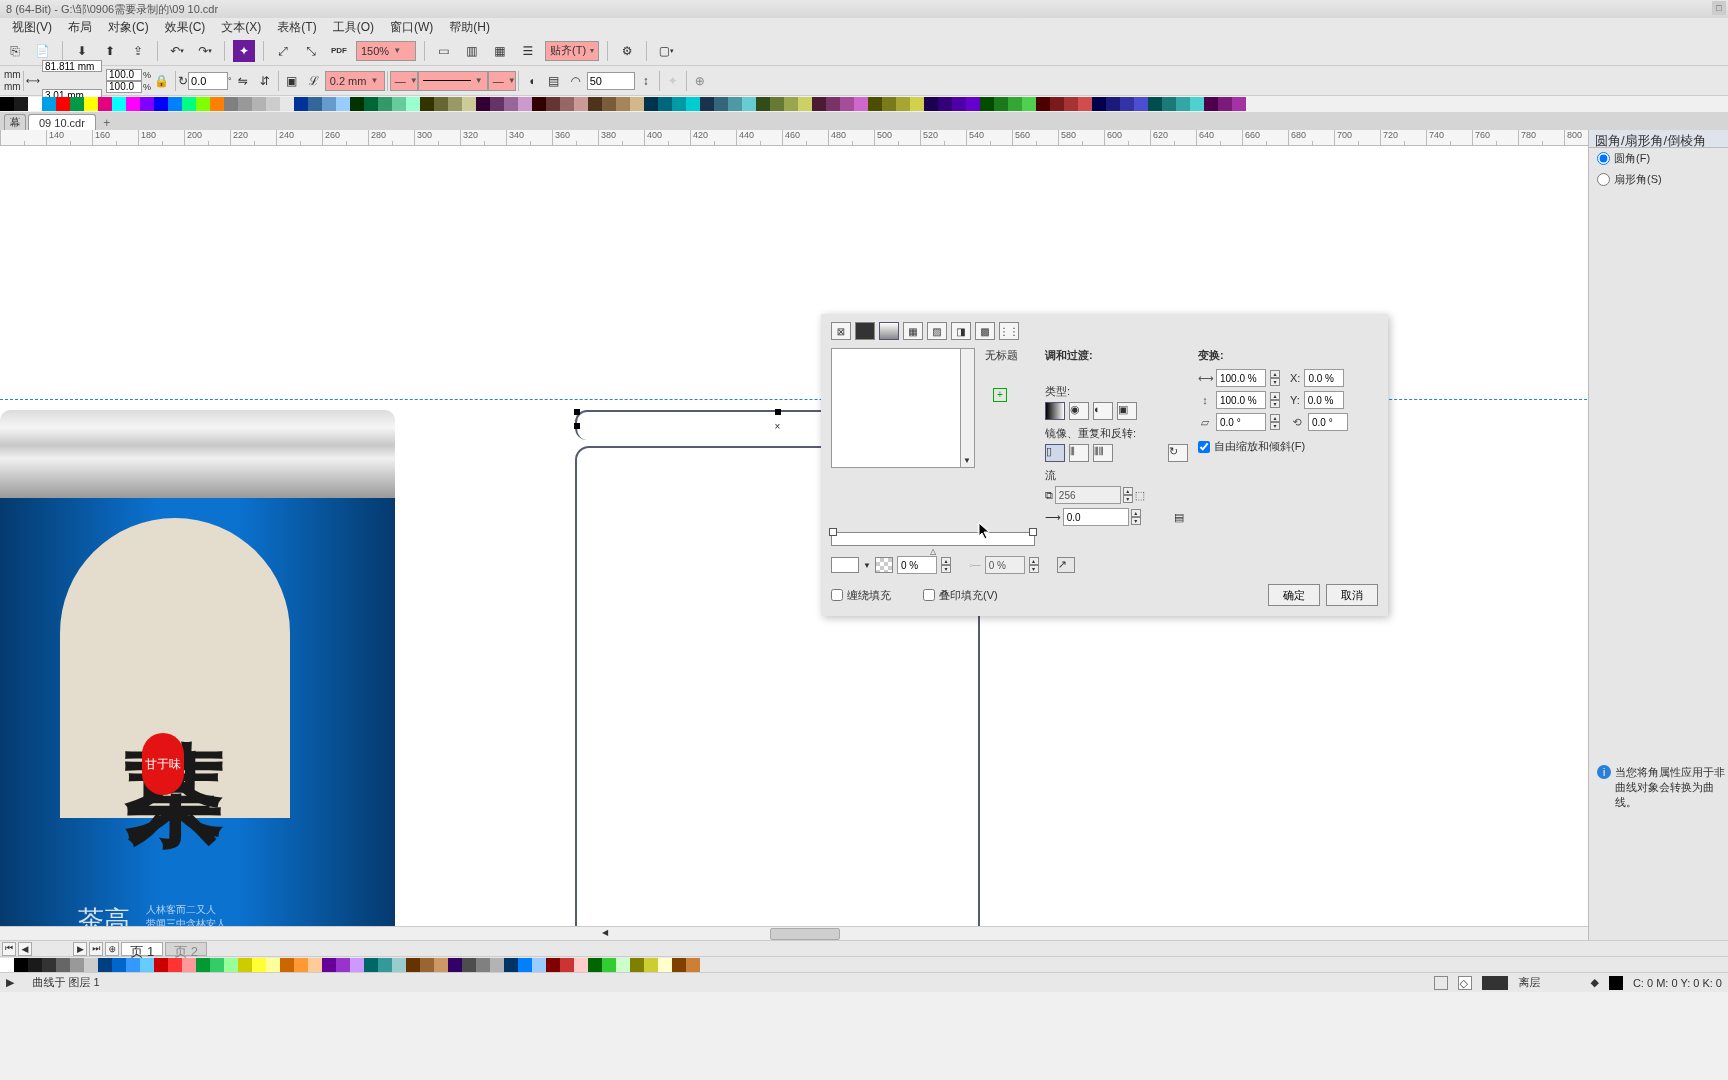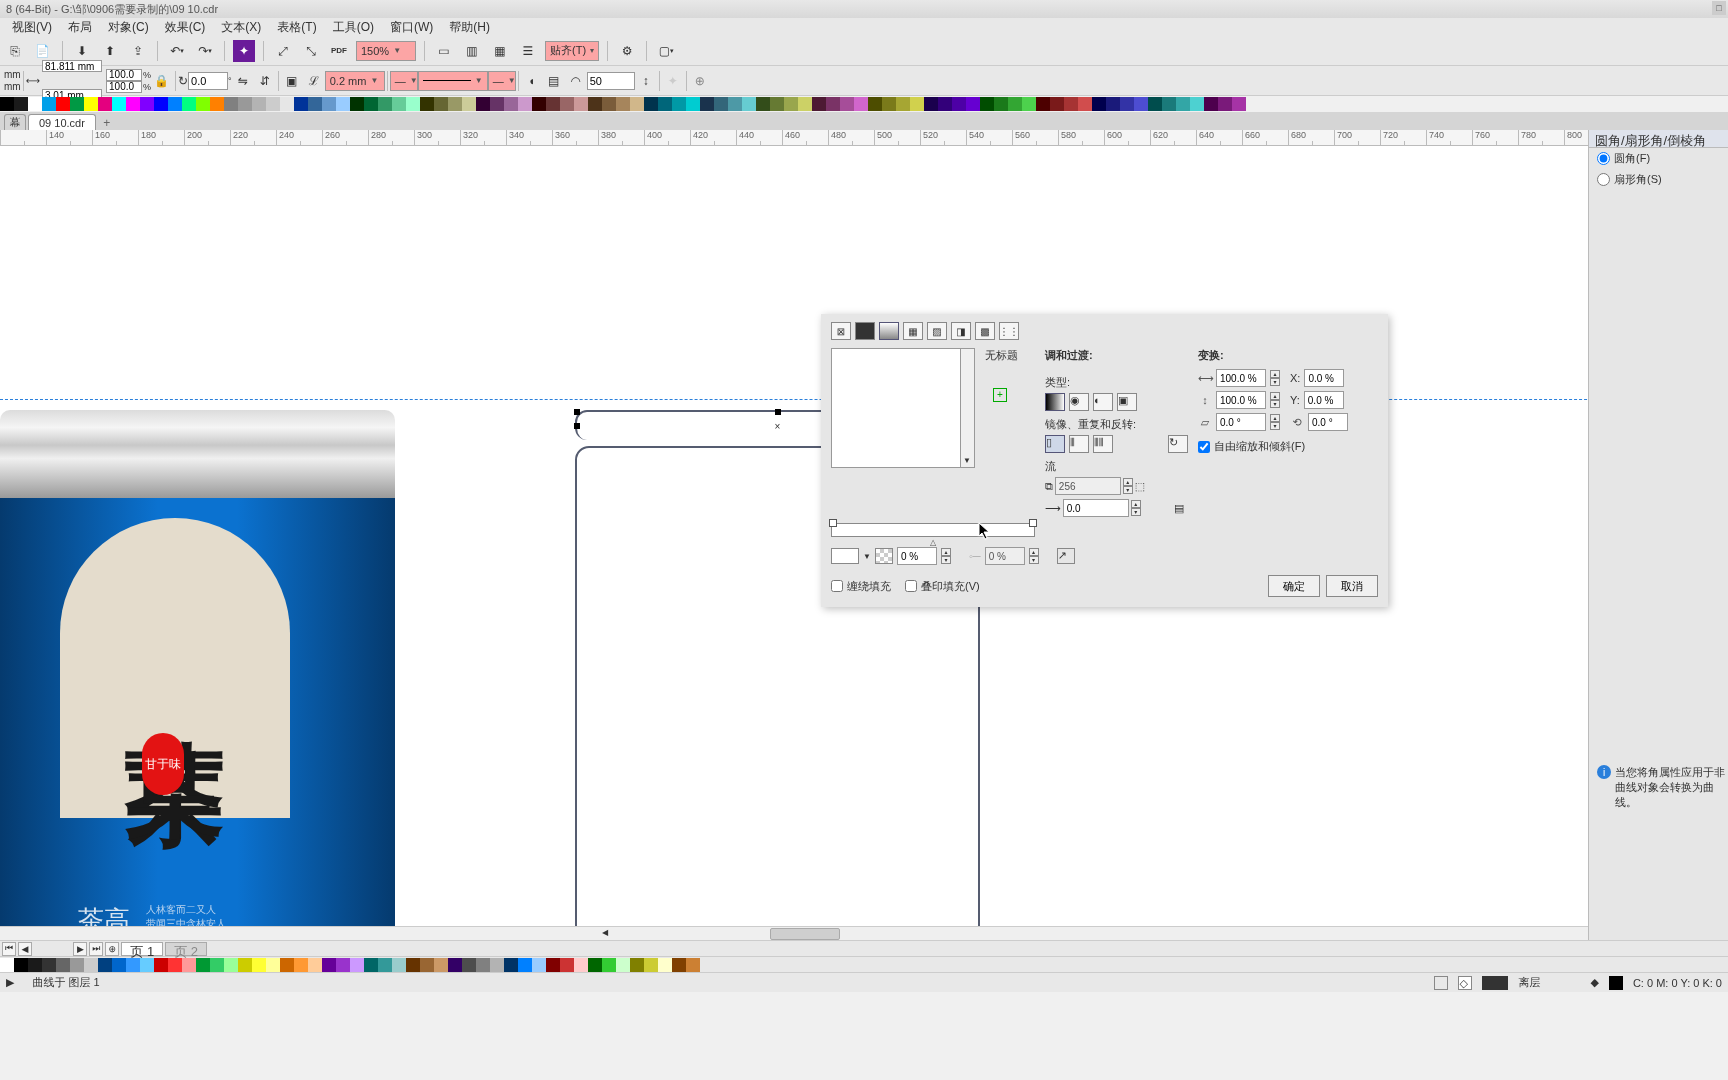--- a/index.html
+++ b/index.html
@@ -58,21 +58,21 @@
   .fill-types .ft { width:20px; height:18px; border:1px solid #888; background:#f5f5f5; display:flex; align-items:center; justify-content:center; font-size:10px;}
   .fill-types .ft.sel{ background:#cfd8e8; border-color:#557;}
   .dlg-row { display:flex; gap:10px; }
   .preview-box { width:130px; height:120px; border:1px solid #999; background:#fff; position:relative;}
   .preview-side { width:14px; height:120px; background:#f0f0f0; border:1px solid #999; border-left:none; position:relative;}
   .preview-side .arrow{position:absolute;bottom:2px;left:2px;font-size:8px;}
   .libbox { width:50px; height:120px; position:relative;}
   .libbox .hdr{font-size:11px; color:#333;}
   .libbox .addicon{ position:absolute; left:8px; top:40px; width:14px; height:14px; border:1px solid #0a0; color:#0a0; font-size:10px; text-align:center;}
   .col3 { flex:1; }
-  .col3 h4{ font-size:11px; font-weight:bold; margin-bottom:12px;}
+  .col3 h4{ font-size:11px; font-weight:bold; margin-bottom:21px;}
   .col3 .lbl{ font-size:11px; margin:6px 0 3px 0;}
   .btnrow { display:flex; gap:4px;}
   .btnrow .pb{ width:20px; height:18px; border:1px solid #888; background:#f5f5f5;}
   .btnrow .pb.sel{background:#cfd8e8;border-color:#557;}
   .col4 { width:180px; }
   .col4 h4{ font-size:11px; font-weight:bold; margin-bottom:6px;}
   .propline { display:flex; align-items:center; gap:4px; margin-bottom:4px;}
   .propline .ic{width:14px;text-align:center;color:#555;}
   .pinput { width:50px; height:18px; border:1px solid #999; background:#fff; font-size:10px; padding:0 3px;}
   .spin { width:10px; display:flex; flex-direction:column;}
@@ -543,21 +543,21 @@
         <input class="pct-input" style="background: rgb(238, 238, 238);" disabled="" value="0 %">
         <div class="spin">
             <div>▴</div>
             <div>▾</div>
           </div>
         <span style="width:10px;"></span>
         <div class="pb" style="width:18px;height:16px;border:1px solid #888;">↗</div>
       </div>
 
       <div class="dlg-foot">
-        <div style="display:flex;gap:14px;">
+        <div style="display:flex;gap:32px;">
           <label class="chk" style="margin:0;">
               <input type="checkbox" style="">
               <span>缠绕填充</span>
             </label>
           <label class="chk" style="margin:0;">
               <input type="checkbox" style="">
               <span>叠印填充(V)</span>
             </label>
         </div>
         <div style="display:flex;gap:6px;">

